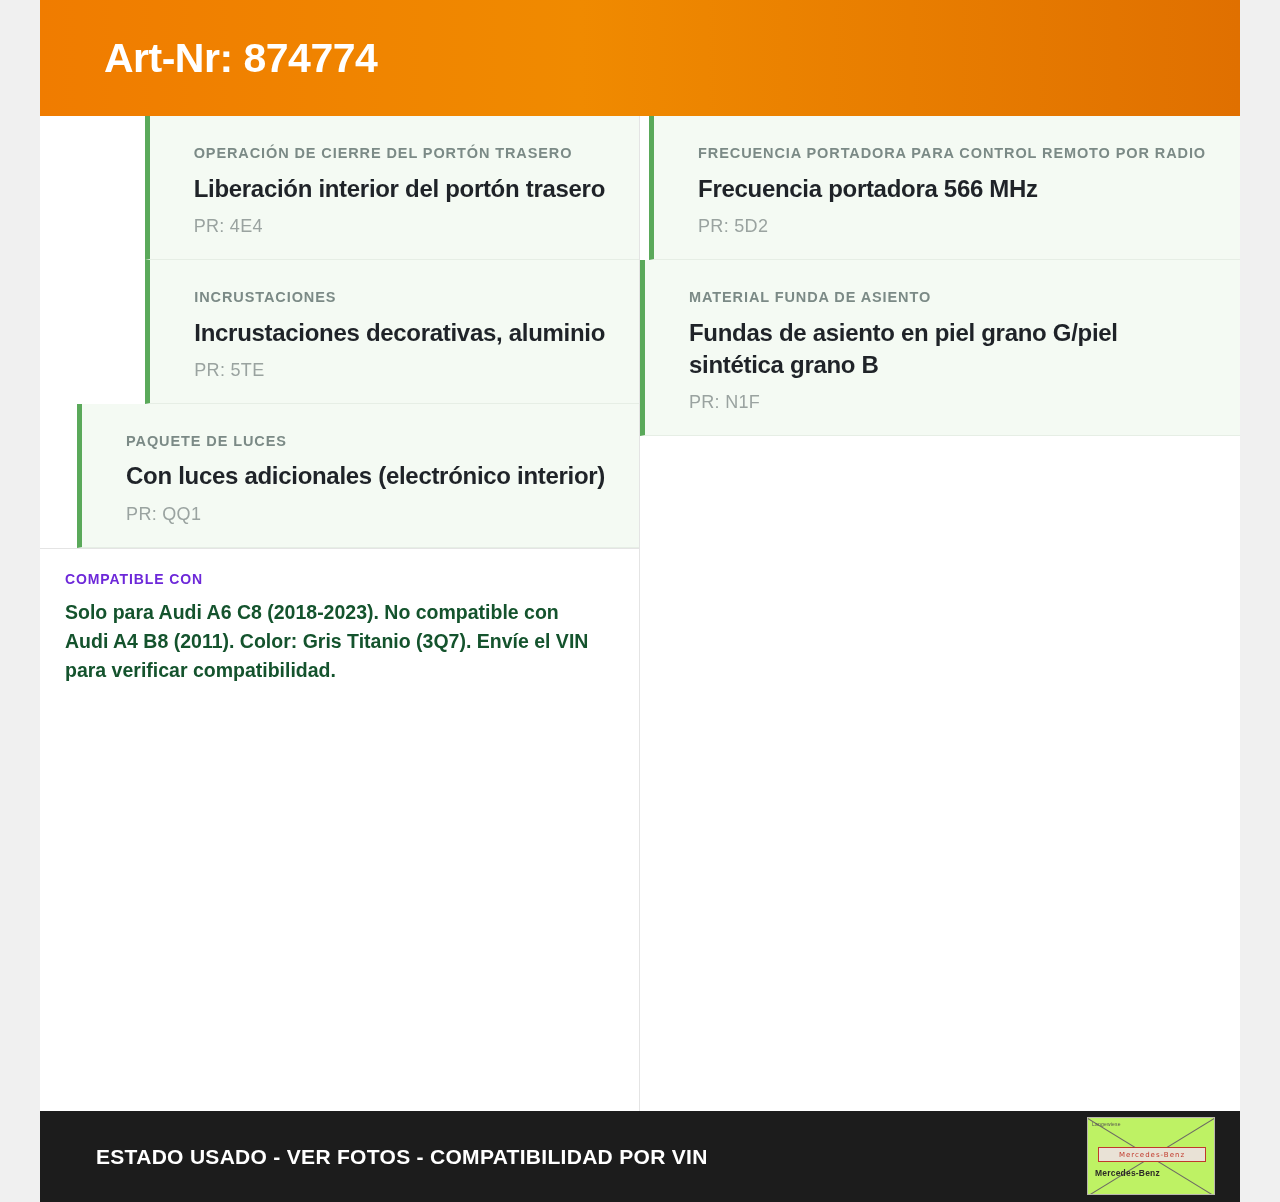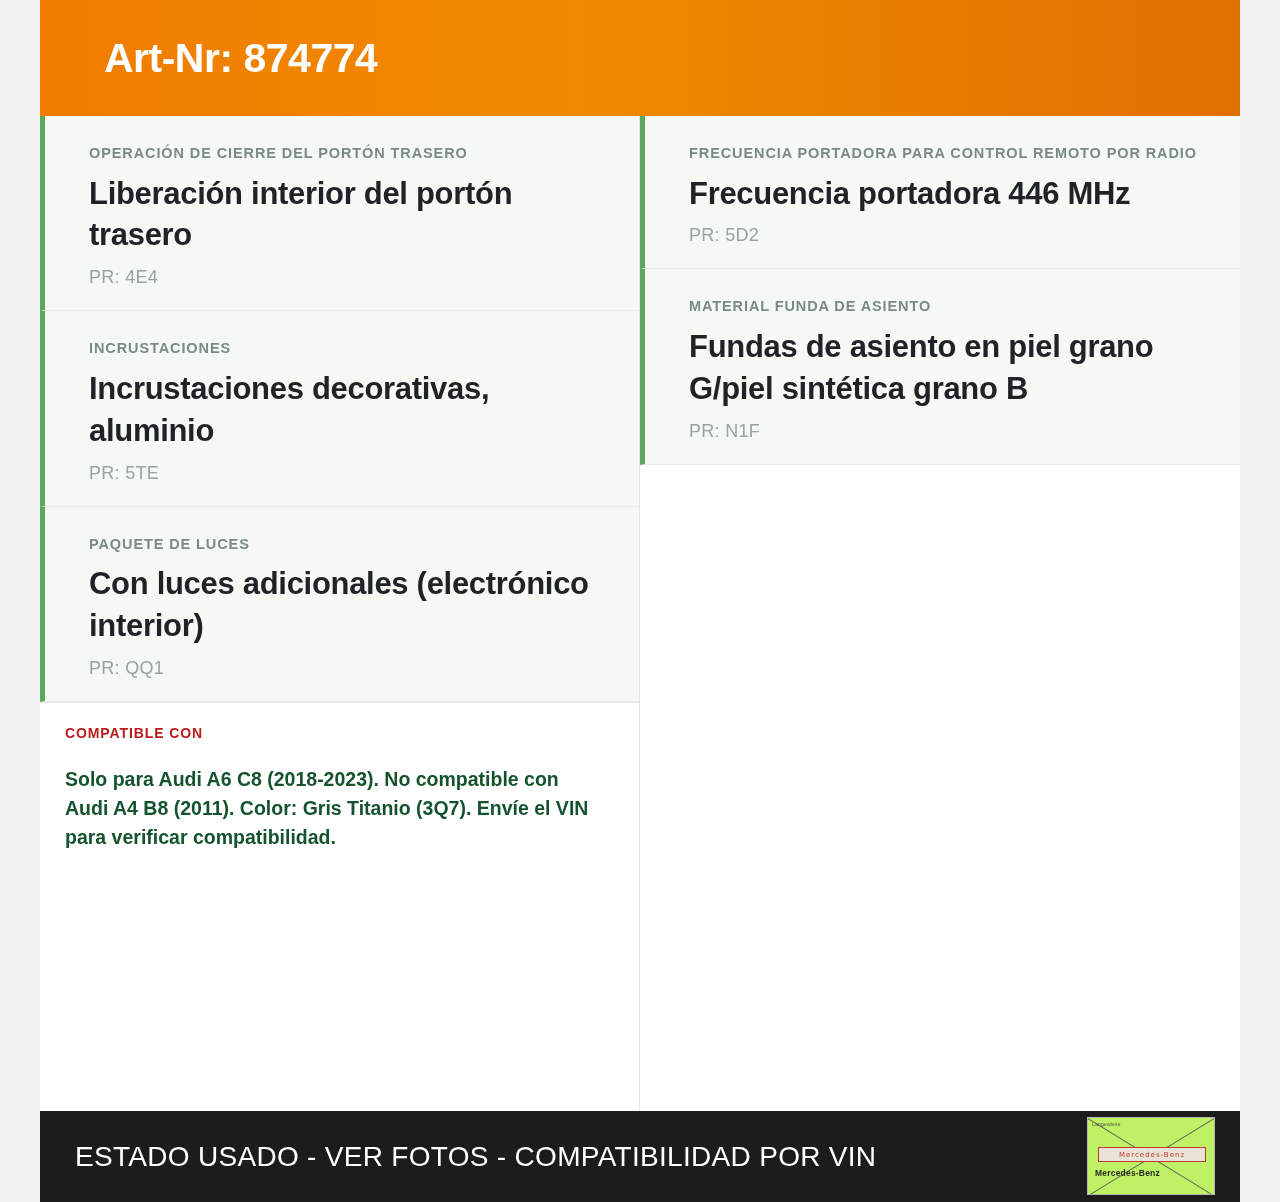--- a/index.html
+++ b/index.html
@@ -42,41 +42,42 @@
     width: 1200px;
     height: 995px;
     display: flex;
     background: #ffffff;
   }
   .col {
     width: 600px;
     background: #ffffff;
     display: flex;
     flex-direction: column;
+    align-items: flex-end;
   }
   .col-left { border-right: 1px solid #e4e4e4; }
 
   .feature {
     position: relative;
     background: #f4faf3;
     border-left: 5px solid #5aa95a;
     border-bottom: 1px solid #e6eee5;
     padding: 28px 34px 22px 44px;
   }
   .feature .flabel {
     font-size: 14.5px;
     font-weight: bold;
     letter-spacing: 0.9px;
     color: #7b8a86;
     text-transform: uppercase;
     line-height: 1.35;
     margin-bottom: 9px;
   }
   .feature .fvalue {
-    font-size: 31px;
+    font-size: 24px;
     font-weight: bold;
     color: #1f2328;
     line-height: 1.35;
     letter-spacing: -0.3px;
   }
   .feature .fpr {
     margin-top: 11px;
     font-size: 18px;
     color: #9aa3a0;
     letter-spacing: 0.3px;
@@ -88,23 +89,23 @@
   
   #compat {
     background: #ffffff;
     border-top: 1px solid #e4e4e4;
     padding: 22px 34px 26px 25px;
   }
   #compat .clabel {
     font-size: 14px;
     font-weight: bold;
     letter-spacing: 0.9px;
-    color: #b91c1c;
+    color: #6d28d9;
     text-transform: uppercase;
-    margin-bottom: 24px;
+    margin-bottom: 11px;
   }
   #compat .ctext {
     font-size: 19.5px;
     font-weight: bold;
     color: #14532d;
     line-height: 1.5;
   }
 
   
   #footer {
@@ -112,24 +113,24 @@
     left: 40px;
     top: 1111px;
     width: 1200px;
     height: 91px;
     background: #1c1c1c;
     display: flex;
     align-items: center;
   }
   #footer .ftext {
     color: #ffffff;
-    font-size: 28px;
-    font-weight: normal;
+    font-size: 21px;
+    font-weight: bold;
     letter-spacing: 0.3px;
-    margin-left: 35px;
+    margin-left: 56px;
   }
   #stamp {
     position: absolute;
     right: 25px;
     top: 6px;
     width: 128px;
     height: 78px;
     background: #bef264;
     border: 1px solid #b9b5ad;
     overflow: hidden;
@@ -213,21 +214,21 @@
         <div class="ctext">Solo para Audi A6 C8 (2018-2023). No compatible con Audi A4 B8 (2011). Color: Gris Titanio (3Q7). Envíe el VIN para verificar compatibilidad.</div>
       </div>
 
       <div class="col-filler"></div>
     </div>
 
     <div class="col col-right">
 
       <div class="feature">
         <div class="flabel">FRECUENCIA PORTADORA PARA CONTROL REMOTO POR RADIO</div>
-        <div class="fvalue">Frecuencia portadora 446 MHz</div>
+        <div class="fvalue">Frecuencia portadora 566 MHz</div>
         <div class="fpr">PR: 5D2</div>
       </div>
 
 
       <div class="feature">
         <div class="flabel">MATERIAL FUNDA DE ASIENTO</div>
         <div class="fvalue">Fundas de asiento en piel grano G/piel sintética grano B</div>
         <div class="fpr">PR: N1F</div>
       </div>
 

